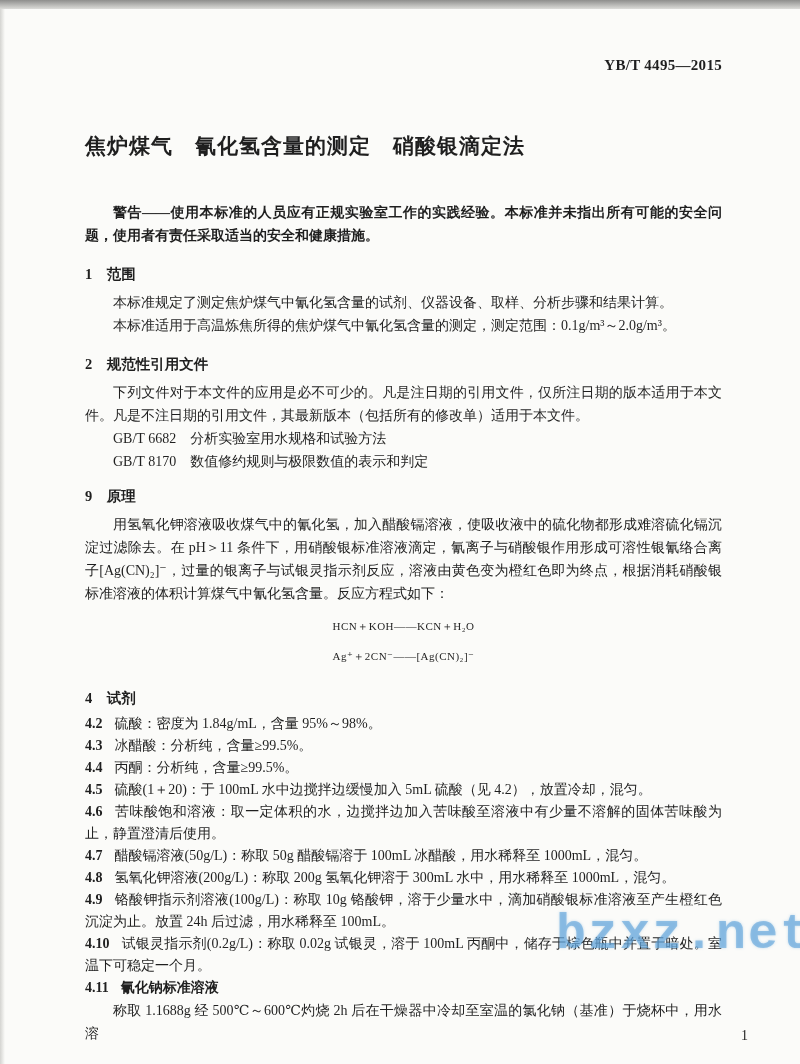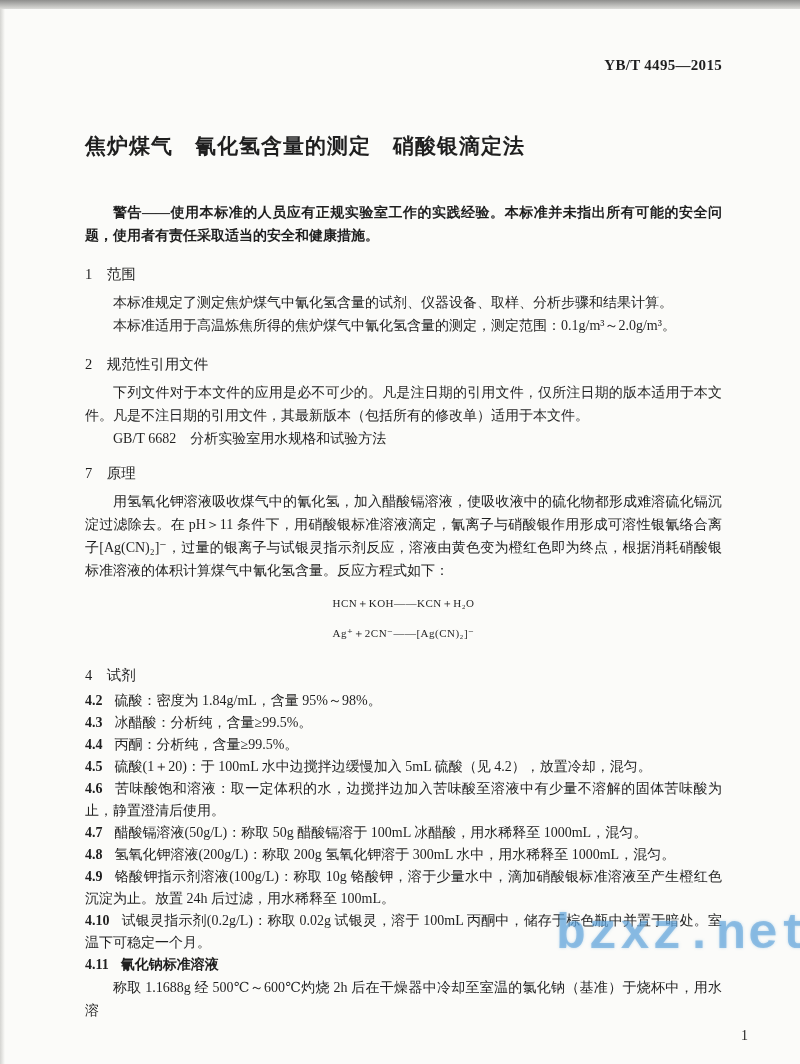--- a/index.html
+++ b/index.html
@@ -30,21 +30,21 @@
   }
   .doc-title {
     margin-top: 56px; text-align: left;
     font-size: 21px; font-weight: 700; line-height: 30px; letter-spacing: 1px;
   }
   .warning {
     margin-top: 40px;
     font-size: 14px; font-weight: 700; line-height: 23px;
     text-indent: 2em; text-align: justify;
   }
-  .sec-heading { margin: 16px 0 6px; font-size: 14.5px; font-weight: 400; line-height: 22px; }
+  .sec-heading { margin: 16px 0 6px; font-size: 14.5px; font-weight: 700; line-height: 22px; }
   .sec-heading.tight   { margin-top: 12px; }
   .sec-heading.tighter { margin-top: 16px; margin-bottom: 4px; }
   .para { font-size: 14px; line-height: 23px; text-indent: 2em; text-align: justify; }
   .ref  { font-size: 14px; line-height: 23px; text-indent: 2em; }
   .equations { margin-top: 6px; }
   .equation { font-size: 11px; line-height: 30px; text-align: center; letter-spacing: .5px; }
   .item { font-size: 14px; line-height: 22px; text-align: justify; }
   .item .num { font-weight: 700; margin-right: 12px; }
   .item.sub .txt { font-weight: 700; }
   .page-number { position: absolute; right: 52px; bottom: 20px; font-size: 14px; }
@@ -71,22 +71,23 @@
 
   <p class="warning">警告——使用本标准的人员应有正规实验室工作的实践经验。本标准并未指出所有可能的安全问题，使用者有责任采取适当的安全和健康措施。</p>
 
   <h2 class="sec-heading">1　范围</h2>
   <p class="para">本标准规定了测定焦炉煤气中氰化氢含量的试剂、仪器设备、取样、分析步骤和结果计算。</p>
   <p class="para">本标准适用于高温炼焦所得的焦炉煤气中氰化氢含量的测定，测定范围：0.1g/m³～2.0g/m³。</p>
 
   <h2 class="sec-heading">2　规范性引用文件</h2>
   <p class="para">下列文件对于本文件的应用是必不可少的。凡是注日期的引用文件，仅所注日期的版本适用于本文件。凡是不注日期的引用文件，其最新版本（包括所有的修改单）适用于本文件。</p>
   <p class="ref">GB/T 6682　分析实验室用水规格和试验方法</p>
+  <p class="ref">GB/T 8170　数值修约规则与极限数值的表示和判定</p>
 
-  <h2 class="sec-heading tight">7　原理</h2>
+  <h2 class="sec-heading tight">9　原理</h2>
   <p class="para">用氢氧化钾溶液吸收煤气中的氰化氢，加入醋酸镉溶液，使吸收液中的硫化物都形成难溶硫化镉沉淀过滤除去。在 pH＞11 条件下，用硝酸银标准溶液滴定，氰离子与硝酸银作用形成可溶性银氰络合离子[Ag(CN)₂]⁻，过量的银离子与试银灵指示剂反应，溶液由黄色变为橙红色即为终点，根据消耗硝酸银标准溶液的体积计算煤气中氰化氢含量。反应方程式如下：</p>
   <div class="equations">
     <p class="equation">HCN＋KOH——KCN＋H₂O</p>
     <p class="equation">Ag⁺＋2CN⁻——[Ag(CN)₂]⁻</p>
   </div>
 
   <h2 class="sec-heading tighter">4　试剂</h2>
 
   <p class="item">
     <span class="num">4.2</span><span class="txt">硫酸：密度为 1.84g/mL，含量 95%～98%。</span>

